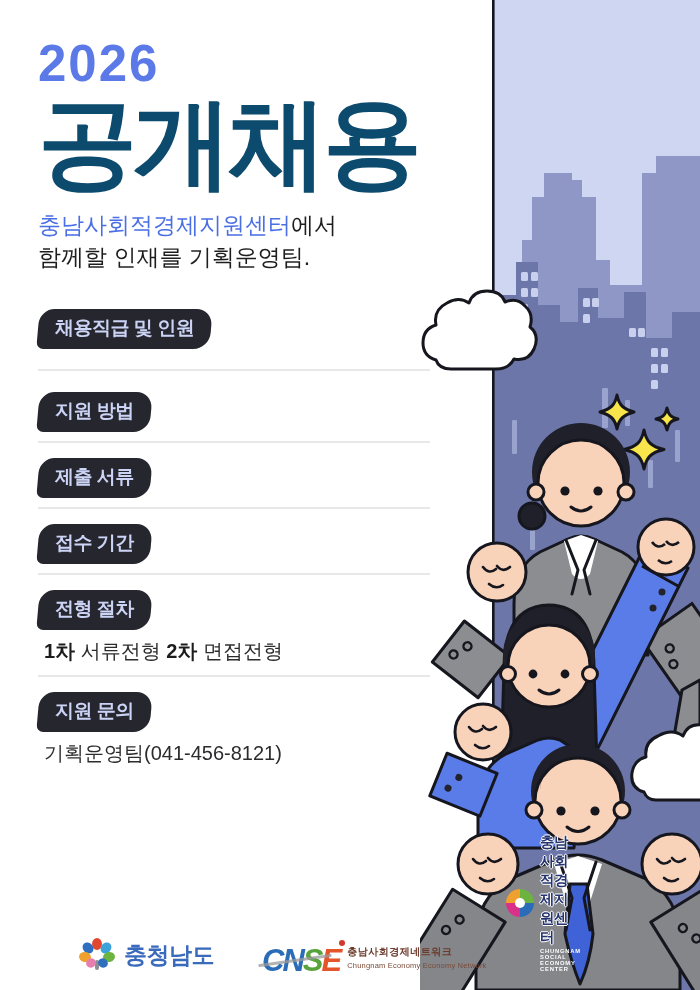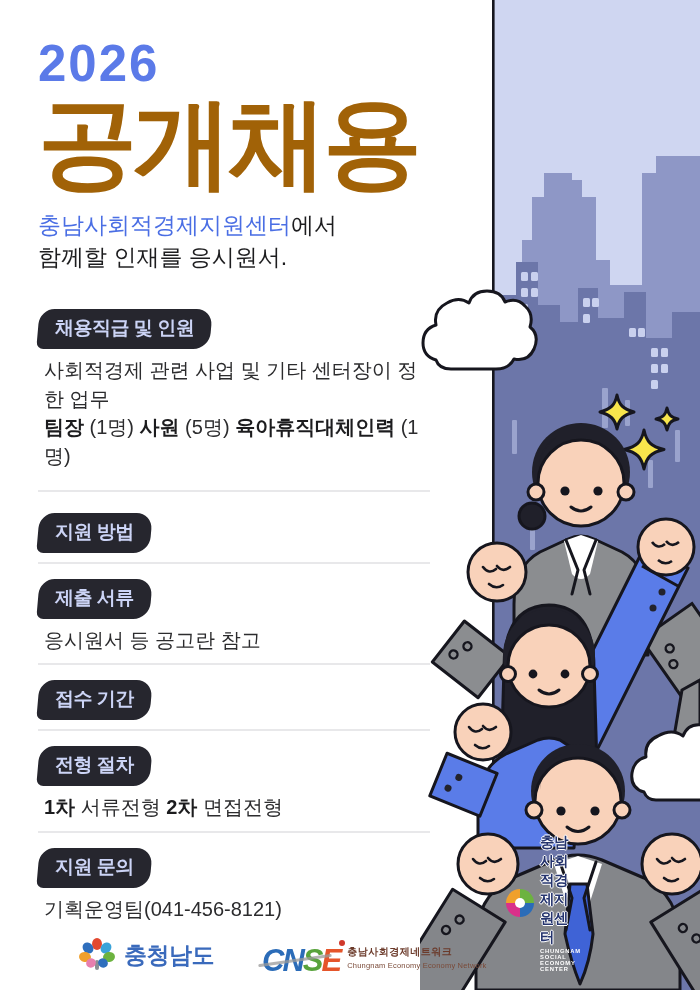--- a/index.html
+++ b/index.html
@@ -2,21 +2,21 @@
 <html><head>
 <meta charset="utf-8">
 <style>
   html,body{margin:0;padding:0;}
   body{width:700px;height:990px;background:#ffffff;font-family:"Liberation Sans","DejaVu Sans",sans-serif;overflow:hidden;}
   .poster{position:relative;width:700px;height:990px;background:#fff;overflow:hidden;}
 
   
   .content{position:absolute;left:38px;top:38px;width:410px;z-index:5;}
   .year{font-size:51px;font-weight:900;color:#5b7ae8;letter-spacing:2px;line-height:1;}
-  .main-title{font-size:99px;font-weight:900;color:#a16207;letter-spacing:-4px;line-height:1.02;margin-top:4px;}
+  .main-title{font-size:99px;font-weight:900;color:#0c4a6e;letter-spacing:-4px;line-height:1.02;margin-top:4px;}
   .intro{margin-top:16px;font-size:23px;font-weight:400;color:#1d1d1f;line-height:1.38;}
   .intro .org{color:#4a6ee4;}
 
   .sections{margin-top:36px;width:392px;}
   .pill{display:inline-block;background:#26262e;color:#ccd4f6;font-size:19px;font-weight:800;
         padding:6px 17px 8px 17px;border-radius:15px 16px 16px 7px;transform:skewX(-5deg);}
   .pill>span{display:inline-block;transform:skewX(5deg);letter-spacing:-0.5px;}
   .sec-content{margin:7px 0 0 6px;font-size:20px;color:#2c2c2e;line-height:1.42;}
   .sec-content .b{font-weight:800;color:#1c1c1e;}
   .divider{border:0;border-top:2px solid #e8e8ea;margin:9px 0 15px 0;width:392px;}
@@ -205,42 +205,37 @@
         <path d="M237,859 q6,8 13,2 M252,858 q6,7 13,1 M244,878 q7,6 14,1" fill="none" stroke="#16161e" stroke-width="2.6"></path>
       </g>
     </g>
   </svg>
 
   <div class="content">
     <div class="year">2026</div>
     <div class="main-title">공개채용</div>
     <div class="intro">
       <div><span class="org">충남사회적경제지원센터</span><span>에서</span></div>
-      <div>함께할 인재를 응시원서.</div>
+      <div>함께할 인재를 기획운영팀.</div>
     </div>
 
     <div class="sections">
 
       <div class="sec">
         <div class="pill"><span>채용직급 및 인원</span></div>
-        <div class="sec-content">
-          <div>사회적경제 관련 사업 및 기타 센터장이 정한 업무</div>
-          <div><span class="b">팀장</span><span> (1명) </span><span class="b">사원</span><span> (5명) </span><span class="b">육아휴직대체인력</span><span> (1명)</span></div>
-        </div>
       </div>
       <div class="divider first"></div>
 
       <div class="sec">
         <div class="pill"><span>지원 방법</span></div>
       </div>
       <div class="divider"></div>
 
       <div class="sec">
         <div class="pill"><span>제출 서류</span></div>
-        <div class="sec-content">응시원서 등 공고란 참고</div>
       </div>
       <div class="divider"></div>
 
       <div class="sec">
         <div class="pill"><span>접수 기간</span></div>
       </div>
       <div class="divider"></div>
 
       <div class="sec">
         <div class="pill"><span>전형 절차</span></div>

